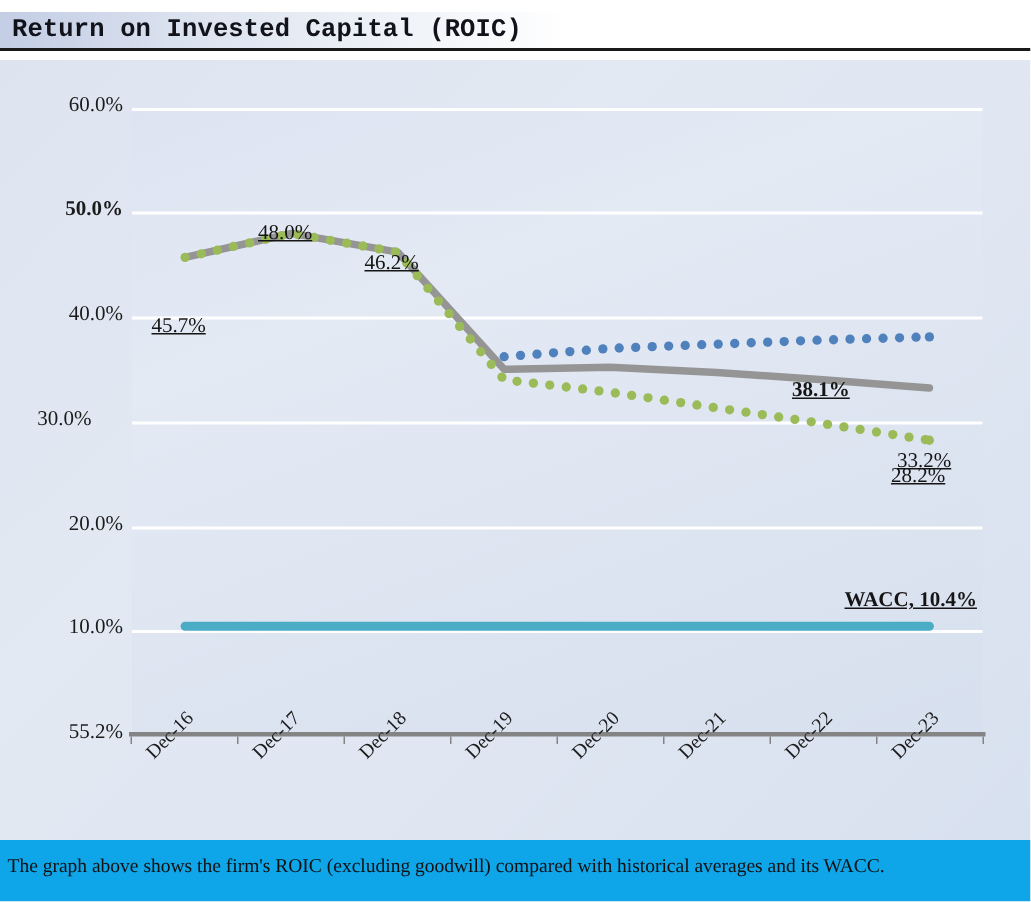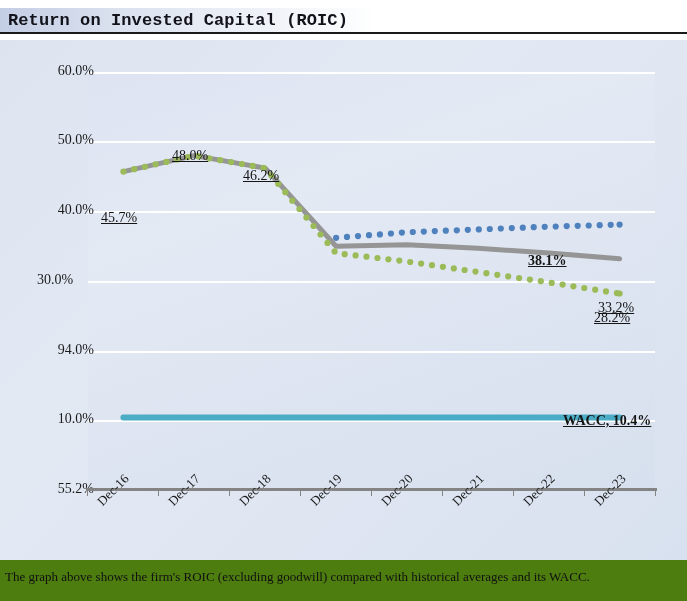--- a/index.html
+++ b/index.html
@@ -45,21 +45,21 @@
   }
   .tick{
     position:absolute;top:451px;width:1px;height:5px;background:#848484;
   }
 
   
   .ylabel{
     position:absolute;right:0;width:78px;text-align:right;
     font-size:14px;color:#1b1b1b;transform:translateY(-9px);
   }
-  .ylabels{position:absolute;left:0;top:32px;width:82px;height:418px;margin-left:12px;}
+  .ylabels{position:absolute;left:0;top:32px;width:82px;height:418px;}
 
   
   .xlabel{
     position:absolute;top:458px;
     font-size:13px;color:#1b1b1b;white-space:nowrap;
     transform:rotate(-45deg);transform-origin:left top;
   }
 
   
   .series-svg{
@@ -69,21 +69,21 @@
 
   
   .dlabel{
     position:absolute;font-size:14px;color:#151515;white-space:nowrap;text-decoration:underline;
   }
   .dlabel.bold{font-weight:bold;}
 
   
   .footer{
     position:absolute;left:0;top:560px;width:687px;height:41px;
-    background:#4d7c0f;
+    background:#0ea5e9;
   }
   .footer-text{
     position:absolute;left:5px;top:9px;
     font-size:13px;color:#111111;white-space:nowrap;
   }
 </style>
 </head>
 <body>
 
 <div class="title-bar">
@@ -96,24 +96,24 @@
     <div class="gridline" style="top:0px;"></div>
     <div class="gridline" style="top:69px;"></div>
     <div class="gridline" style="top:139px;"></div>
     <div class="gridline" style="top:209px;"></div>
     <div class="gridline" style="top:279px;"></div>
     <div class="gridline" style="top:348px;"></div>
   </div>
 
   <div class="ylabels">
     <div class="ylabel" style="top:0px;">60.0%</div>
-    <div class="ylabel" style="top:69px;">50.0%</div>
+    <div class="ylabel" style="top:69px;font-weight:bold;">50.0%</div>
     <div class="ylabel" style="top:139px;">40.0%</div>
     <div class="ylabel" style="top:209px;text-align:center;">30.0%</div>
-    <div class="ylabel" style="top:279px;">94.0%</div>
+    <div class="ylabel" style="top:279px;">20.0%</div>
     <div class="ylabel" style="top:348px;">10.0%</div>
     <div class="ylabel" style="top:418px;">55.2%</div>
   </div>
 
   <div class="axis-x"></div>
   <div class="tick" style="left:87px;"></div>
   <div class="tick" style="left:158px;"></div>
   <div class="tick" style="left:229px;"></div>
   <div class="tick" style="left:300px;"></div>
   <div class="tick" style="left:371px;"></div>
@@ -215,18 +215,18 @@
         <circle cx="619.6" cy="253.5" r="3.1" fill="#9BBB59"></circle>
       </g>
   </svg>
 
   <div class="dlabel" style="left:101px;top:130px;margin-top:40px;">45.7%</div>
   <div class="dlabel" style="left:172px;top:108px;">48.0%</div>
   <div class="dlabel" style="left:243px;top:128px;">46.2%</div>
   <div class="dlabel bold" style="left:528px;top:213px;">38.1%</div>
   <div class="dlabel" style="left:598px;top:228px;margin-top:32px;">33.2%</div>
   <div class="dlabel" style="left:594px;top:270px;">28.2%</div>
-  <div class="dlabel bold" style="left:563px;top:373px;">WACC, 10.4%</div>
+  <div class="dlabel bold" style="left:563px;top:353px;">WACC, 10.4%</div>
 </div>
 
 <div class="footer">
   <div class="footer-text">The graph above shows the firm's ROIC (excluding goodwill) compared with historical averages and its WACC.</div>
 </div>
 
 </body></html>

